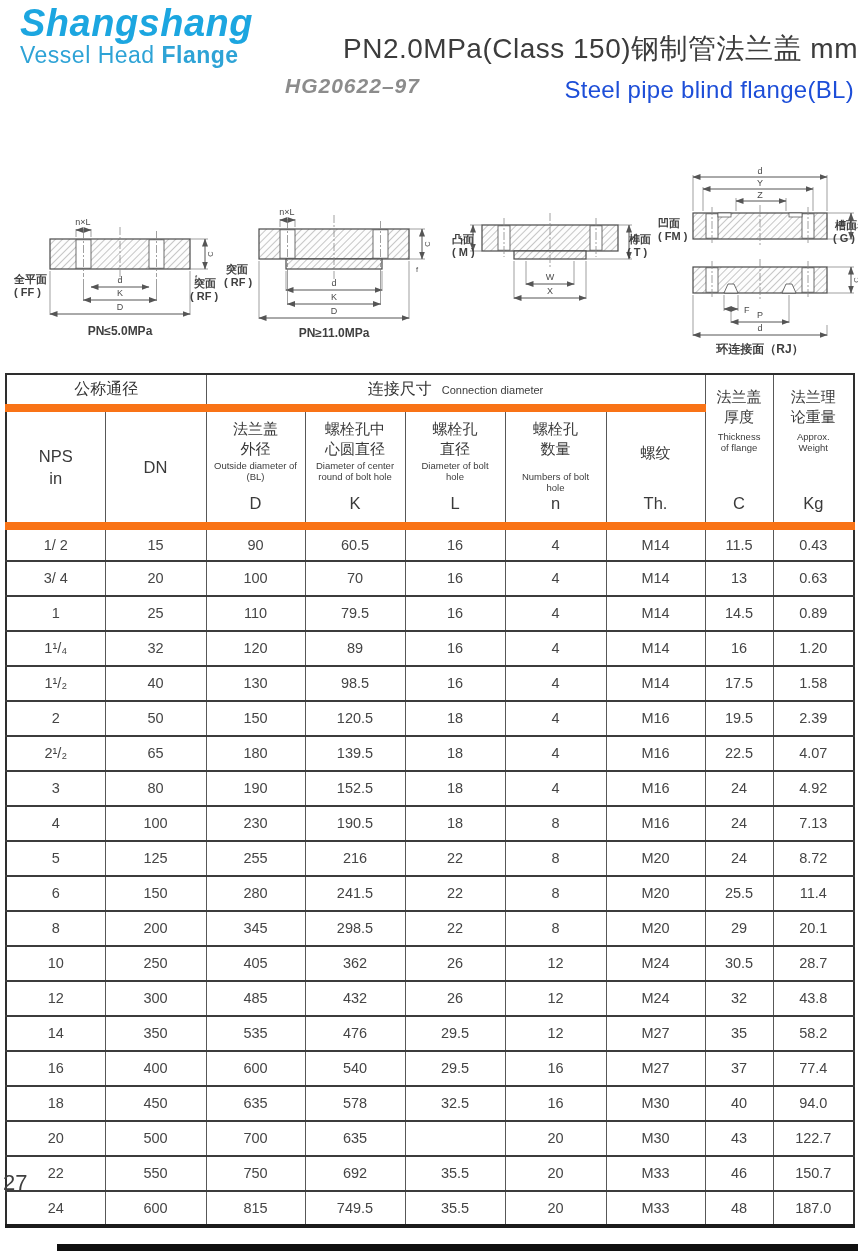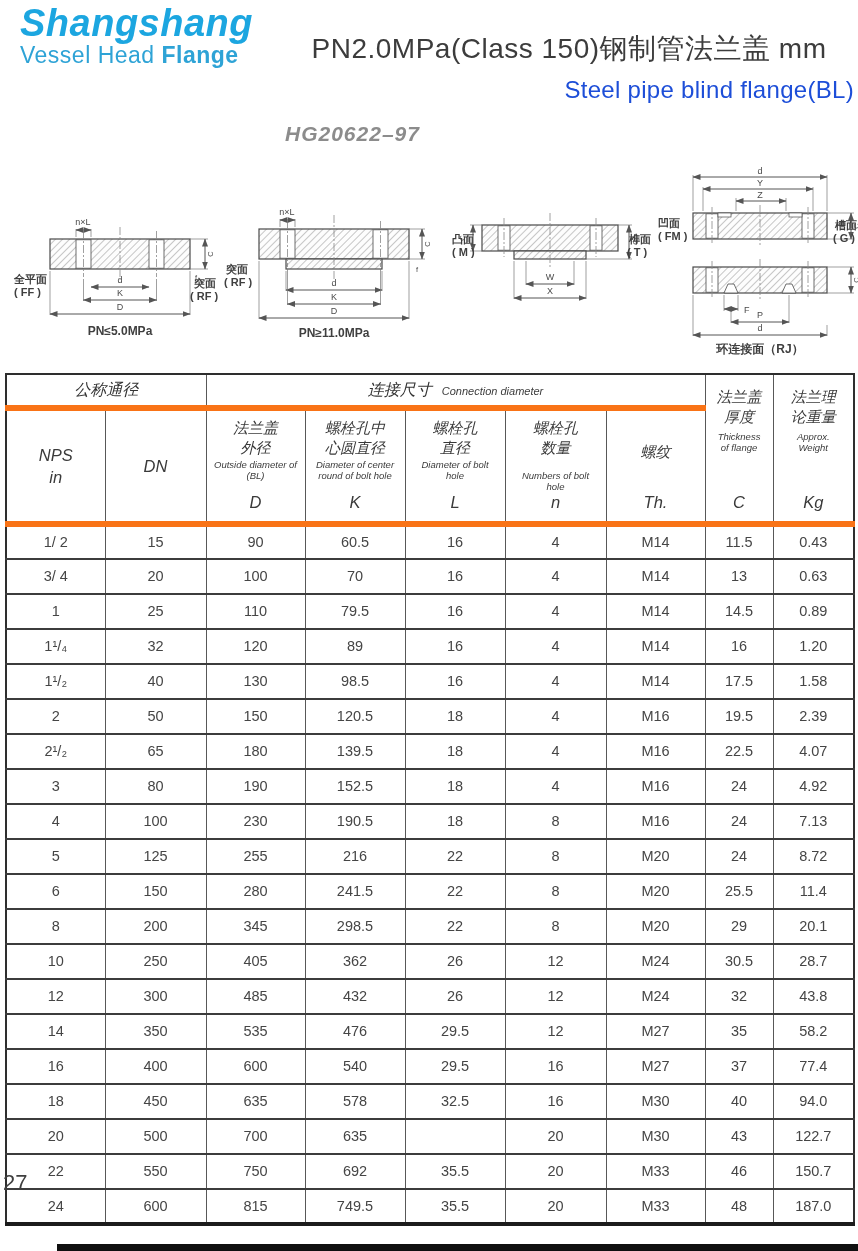--- a/index.html
+++ b/index.html
@@ -5,22 +5,22 @@
   * { margin:0; padding:0; box-sizing:border-box; }
   body { background:#e8e8e8; font-family:"Liberation Sans","DejaVu Sans",sans-serif; }
   .page { position:relative; width:858px; height:1251px; background:#ffffff; margin:0 auto; overflow:hidden; }
 
   
   .logo { position:absolute; left:20px; top:4px; }
   .brand { font-size:38px; font-weight:bold; font-style:italic; color:#1ca6e0; letter-spacing:0.5px; line-height:1.0; }
   .tagline { font-size:23px; color:#2ea3d6; margin-top:0px; letter-spacing:0.5px; }
   .tagline .bold { font-weight:bold; }
 
-  .title-zh { position:absolute; left:280px; top:30px; width:578px; text-align:center; font-size:28px; color:#3c3c3c; letter-spacing:0.5px; white-space:nowrap; }
-  .standard { position:absolute; left:285px; top:74px; font-size:21px; font-weight:bold; font-style:italic; color:#8c8c8c; letter-spacing:1px;margin-top:48px; }
+  .title-zh { position:absolute; left:280px; top:30px; width:578px; text-align:right; font-size:28px; color:#3c3c3c; letter-spacing:0.5px; white-space:nowrap; }
+  .standard { position:absolute; left:285px; top:74px; font-size:21px; font-weight:bold; font-style:italic; color:#8c8c8c; letter-spacing:1px; }
   .subtitle-en { position:absolute; right:4px; top:76px; font-size:24px; color:#1d4ed8; letter-spacing:0.3px; }
 
   
   .diagrams { position:absolute; left:0; top:165px; width:858px; height:205px; }
   .diagrams svg { position:absolute; overflow:visible; }
   svg text { font-family:"Liberation Sans","DejaVu Sans",sans-serif; font-size:9px; fill:#4a4a4a; }
   svg text.lbl { font-size:11px; font-weight:bold; fill:#3f3f3f; }
   svg text.cap { font-size:12px; font-weight:bold; fill:#3f3f3f; }
   svg text.sm { font-size:7.5px; }
   .outline { stroke:#4a4a4a; stroke-width:1.2; fill:url(#hatch); }
@@ -28,21 +28,21 @@
   .dim { stroke:#555; stroke-width:1; }
   .ext { stroke:#777; stroke-width:0.7; }
   .cl  { stroke:#888; stroke-width:0.8; stroke-dasharray:8 2 2 2; }
 
   
   table.spec { position:absolute; left:5px; top:373px; width:848px; border-collapse:collapse; table-layout:fixed;
                border:2px solid #2e2e2e; border-bottom:4px solid #1c1c1c; }
   table.spec th, table.spec td { border-left:1.3px solid #585858; border-top:1.3px solid #585858; font-weight:normal; }
   table.spec thead tr.gh-row th { height:34px; }
   table.spec thead tr.sub-row th { height:107px; vertical-align:top; }
-  table.spec thead th { border-bottom:6px solid #f97316;font-style:italic; }
+  table.spec thead th { border-bottom:8px solid #f97316; }
   table.spec tbody td { height:35px; text-align:center; font-size:14.5px; color:#454545; border-top:2px solid #3c3c3c; }
   .gh { font-size:16px; color:#333; text-align:center; }
   .gh .en-inline { font-size:11px; color:#3c3c3c; margin-left:10px; font-weight:normal; }
   .vstack { height:100%; display:flex; flex-direction:column; align-items:center; justify-content:space-between; padding:7px 2px 9px; }
   .vcenter { height:100%; display:flex; flex-direction:column; align-items:center; justify-content:center; font-size:16.5px; color:#3a3a3a; line-height:1.35; }
   .cn { font-size:15px; color:#383838; line-height:1.3; text-align:center; }
   .en { font-size:9.5px; color:#3c3c3c; line-height:1.15; text-align:center; max-width:86px; }
   .sym { font-size:16.5px; color:#3a3a3a; }
   .tall .vstack { padding-top:12px; }
 

